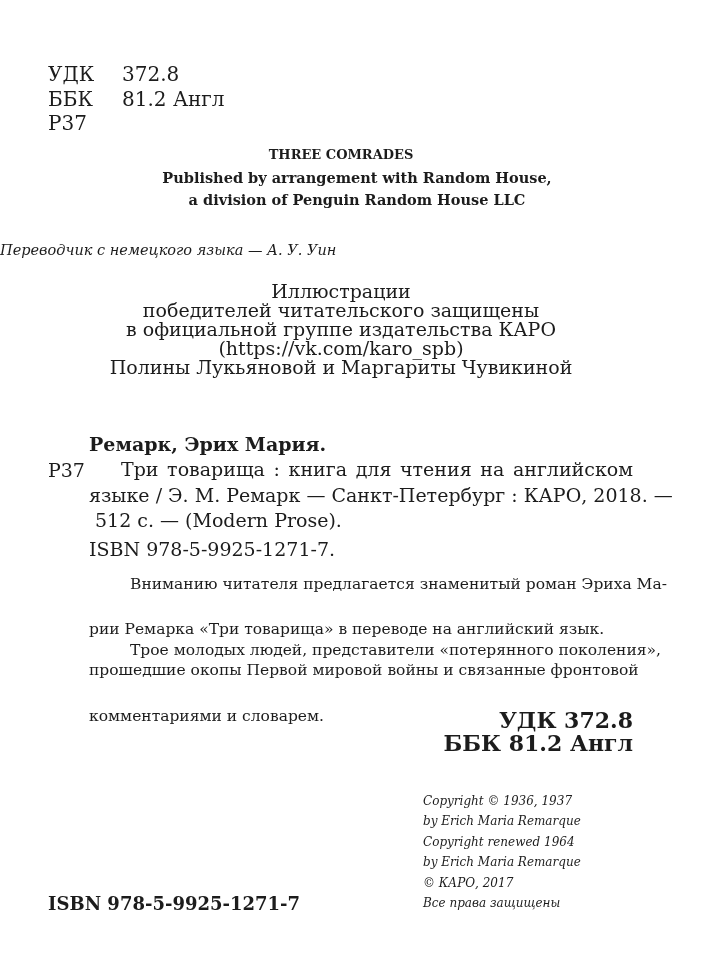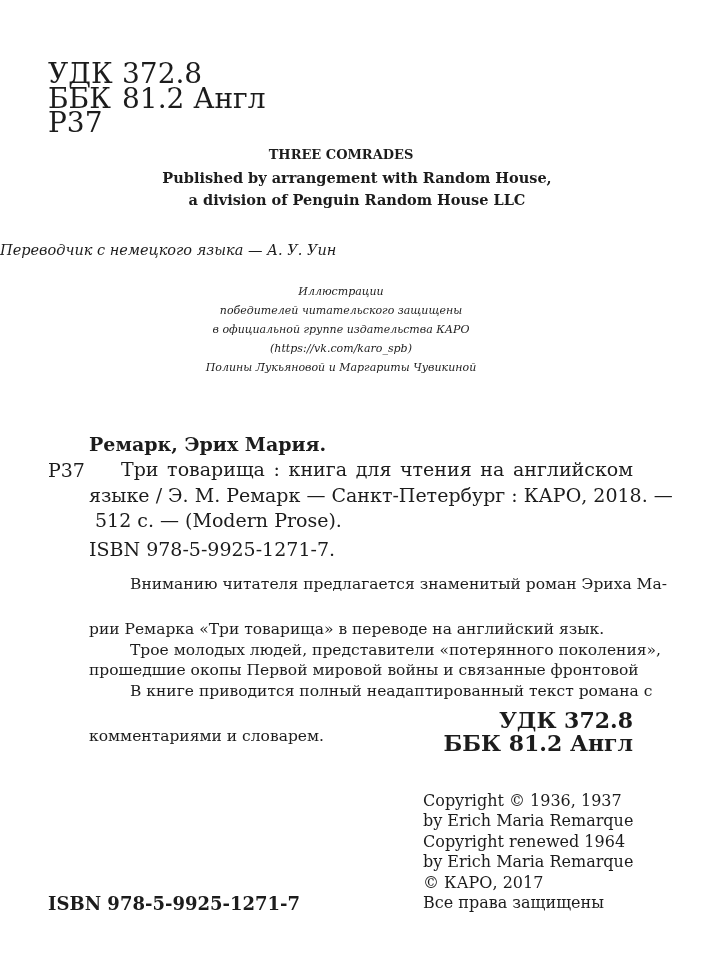--- a/index.html
+++ b/index.html
@@ -14,21 +14,21 @@
       overflow: hidden;
       color: #1c1c1c;
       font-family: "DejaVu Serif", "Liberation Serif", serif;
     }
     .abs { position: absolute; }
 
     
     .class-block {
       left: 48px;
       top: 62px;
-      font-size: 28px;
+      font-size: 20px;
       line-height: 24.5px;
       font-family: "DejaVu Serif", serif;
     }
     .class-row { display: flex; white-space: nowrap; }
     .class-key { width: 74px; }
     .class-val { }
 
     
     .title-block {
       left: 0;
@@ -59,22 +59,21 @@
       font-style: italic;
       font-size: 14.5px;
       line-height: 20px;
       white-space: nowrap;
     }
     .illustrations {
       left: 0;
       width: 682px;
       top: 282px;
       text-align: center;
-      font-style: italic;
-      font-size: 11px;
+      font-size: 19px;
       line-height: 19px;
       white-space: nowrap;
     }
 
     
     .author-heading {
       left: 89px;
       top: 431px;
       font-weight: bold;
       font-size: 19px;
@@ -136,23 +135,24 @@
       font-weight: bold;
       font-size: 22px;
       line-height: 23px;
       white-space: nowrap;
     }
 
     
     .copyright {
       left: 423px;
       top: 791px;
-      font-size: 16px;
+      font-size: 12px;
       line-height: 20.4px;
       white-space: nowrap;
+      font-style: italic;
     }
 
     
     .isbn-bottom {
       left: 48px;
       top: 892px;
       font-weight: bold;
       font-size: 18px;
       line-height: 24px;
       white-space: nowrap;
@@ -199,21 +199,20 @@
   <span class="bib-line">языке / Э. М. Ремарк — Санкт-Петербург : КАРО, 2018. —</span>
   <span class="bib-line last">512 с. — (Modern Prose).</span>
 </div>
 <div class="abs isbn-inline">ISBN 978-5-9925-1271-7.</div>
 
 <div class="abs annotation">
   <span class="anno-line indent">Вниманию читателя предлагается знаменитый роман Эриха Ма-</span>
   <span class="anno-line last">рии Ремарка «Три товарища» в переводе на английский язык.</span>
   <span class="anno-line indent">Трое молодых людей, представители «потерянного поколения»,</span>
   <span class="anno-line">прошедшие окопы Первой мировой войны и связанные фронтовой</span>
-  <span class="anno-line indent">В книге приводится полный неадаптированный текст романа с</span>
   <span class="anno-line last">комментариями и словарем.</span>
 </div>
 
 <div class="abs class-right">
   <div>УДК 372.8</div>
   <div>ББК 81.2 Англ</div>
 </div>
 
 <div class="abs copyright">
   <div>Copyright © 1936, 1937</div>

